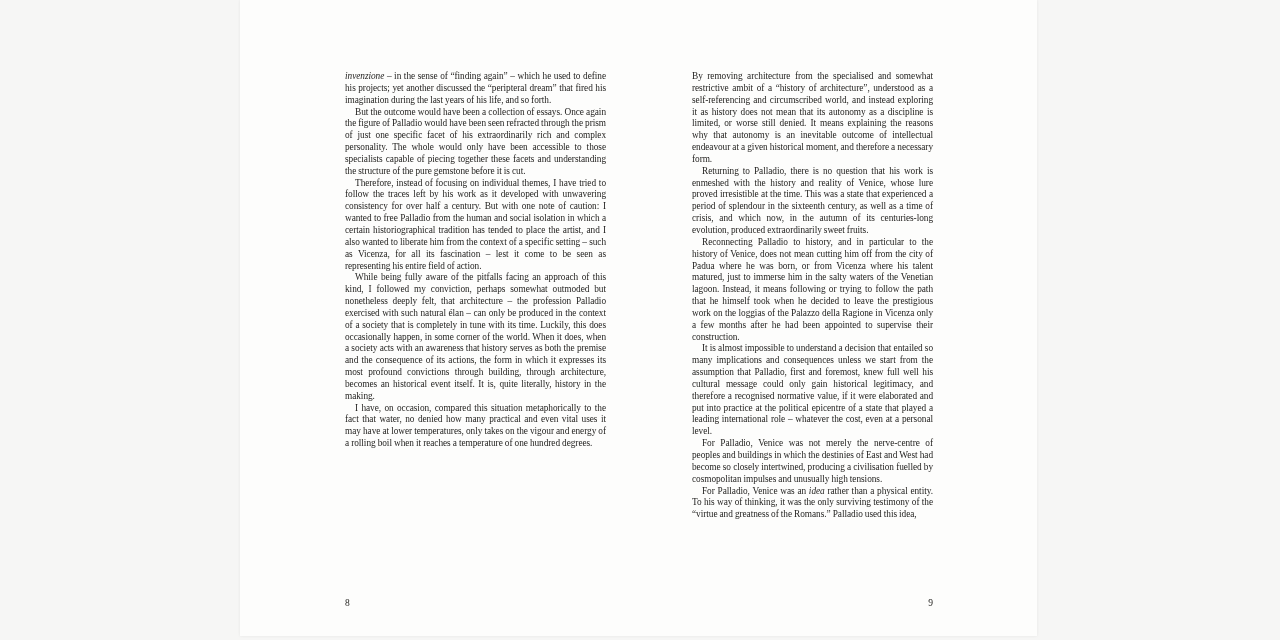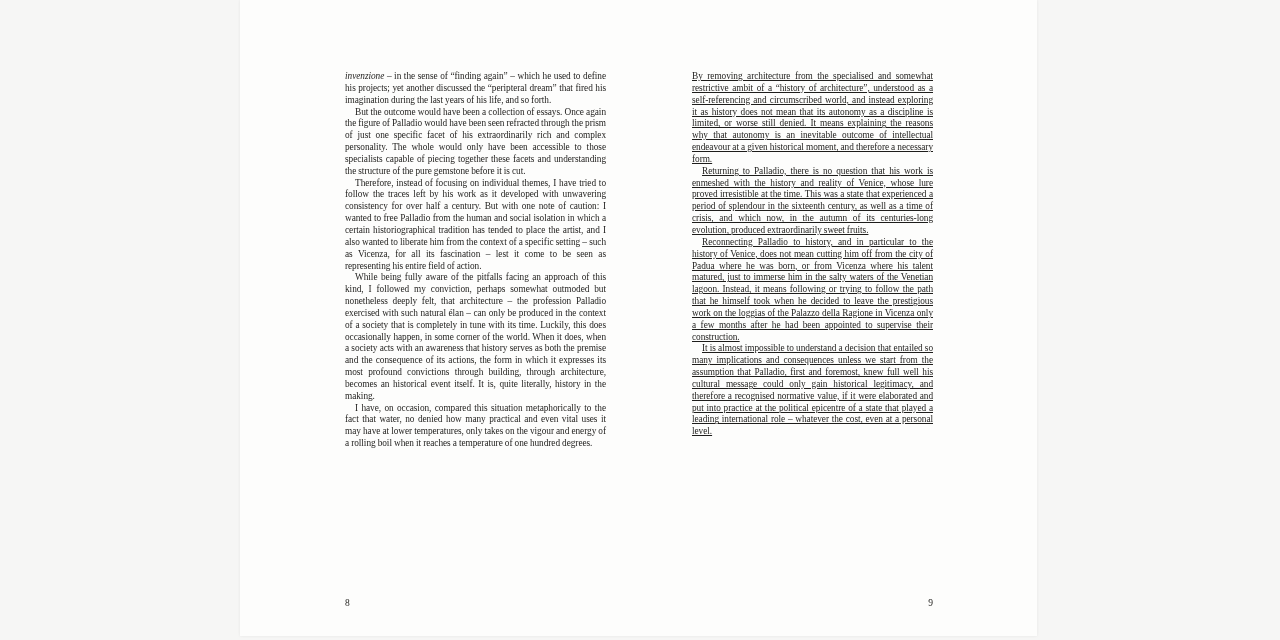--- a/index.html
+++ b/index.html
@@ -24,21 +24,21 @@
     height: 636px;
     background: #fdfdfc;
     box-shadow: 0 0 3px rgba(0,0,0,0.07);
   }
   .page-col {
     position: absolute;
     top: 71px;
     color: #1e1d1b;
   }
   .page-col.left  { left: 105px; width: 261px; }
-  .page-col.right { left: 452px; width: 241px; text-decoration: underline; }
+  .page-col.right { left: 452px; width: 241px; }
   .para {
     margin: 0;
     font-size: 9.3px;
     line-height: 11.85px;
     text-align: justify;
     text-indent: 10px;
     letter-spacing: -0.05px;
     word-spacing: -0.2px;
     hyphens: auto;
     -webkit-hyphens: auto;
@@ -67,19 +67,21 @@
       <p class="para">Therefore, instead of focusing on individual themes, I have tried to follow the traces left by his work as it developed with unwavering consistency for over half a century. But with one note of caution: I wanted to free Palladio from the human and social isolation in which a certain historiographical tradition has tended to place the artist, and I also wanted to liberate him from the context of a specific setting – such as Vicenza, for all its fascination – lest it come to be seen as representing his entire field of action.</p>
       <p class="para">While being fully aware of the pitfalls facing an approach of this kind, I followed my conviction, perhaps somewhat outmoded but nonetheless deeply felt, that architecture – the profession Palladio exercised with such natural élan – can only be produced in the context of a society that is completely in tune with its time. Luckily, this does occasionally happen, in some corner of the world. When it does, when a society acts with an awareness that history serves as both the premise and the consequence of its actions, the form in which it expresses its most profound convictions through building, through architecture, becomes an historical event itself. It is, quite literally, history in the making.</p>
       <p class="para">I have, on occasion, compared this situation metaphorically to the fact that water, no denied how many practical and even vital uses it may have at lower temperatures, only takes on the vigour and energy of a rolling boil when it reaches a temperature of one hundred degrees.</p>
     </div>
 
     <div class="page-col right">
       <p class="para first">By removing architecture from the specialised and somewhat restrictive ambit of a “history of architecture”, understood as a self-referencing and circumscribed world, and instead exploring it as history does not mean that its autonomy as a discipline is limited, or worse still denied. It means explaining the reasons why that autonomy is an inevitable outcome of intellectual endeavour at a given historical moment, and therefore a necessary form.</p>
       <p class="para">Returning to Palladio, there is no question that his work is enmeshed with the history and reality of Venice, whose lure proved irresistible at the time. This was a state that experienced a period of splendour in the sixteenth century, as well as a time of crisis, and which now, in the autumn of its centuries-long evolution, produced extraordinarily sweet fruits.</p>
       <p class="para">Reconnecting Palladio to history, and in particular to the history of Venice, does not mean cutting him off from the city of Padua where he was born, or from Vicenza where his talent matured, just to immerse him in the salty waters of the Venetian lagoon. Instead, it means following or trying to follow the path that he himself took when he decided to leave the prestigious work on the loggias of the Palazzo della Ragione in Vicenza only a few months after he had been appointed to supervise their construction.</p>
       <p class="para">It is almost impossible to understand a decision that entailed so many implications and consequences unless we start from the assumption that Palladio, first and foremost, knew full well his cultural message could only gain historical legitimacy, and therefore a recognised normative value, if it were elaborated and put into practice at the political epicentre of a state that played a leading international role – whatever the cost, even at a personal level.</p>
+      <p class="para">For Palladio, Venice was not merely the nerve-centre of peoples and buildings in which the destinies of East and West had become so closely intertwined, producing a civilisation fuelled by cosmopolitan impulses and unusually high tensions.</p>
+      <p class="para"><span>For Palladio, Venice was an </span><em>idea</em><span> rather than a physical entity. To his way of thinking, it was the only surviving testimony of the “virtue and greatness of the Romans.” Palladio used this idea,</span></p>
     </div>
 
     <div class="folio left">8</div>
     <div class="folio right">9</div>
 
   </div>
 </div>
 
 </body></html>

